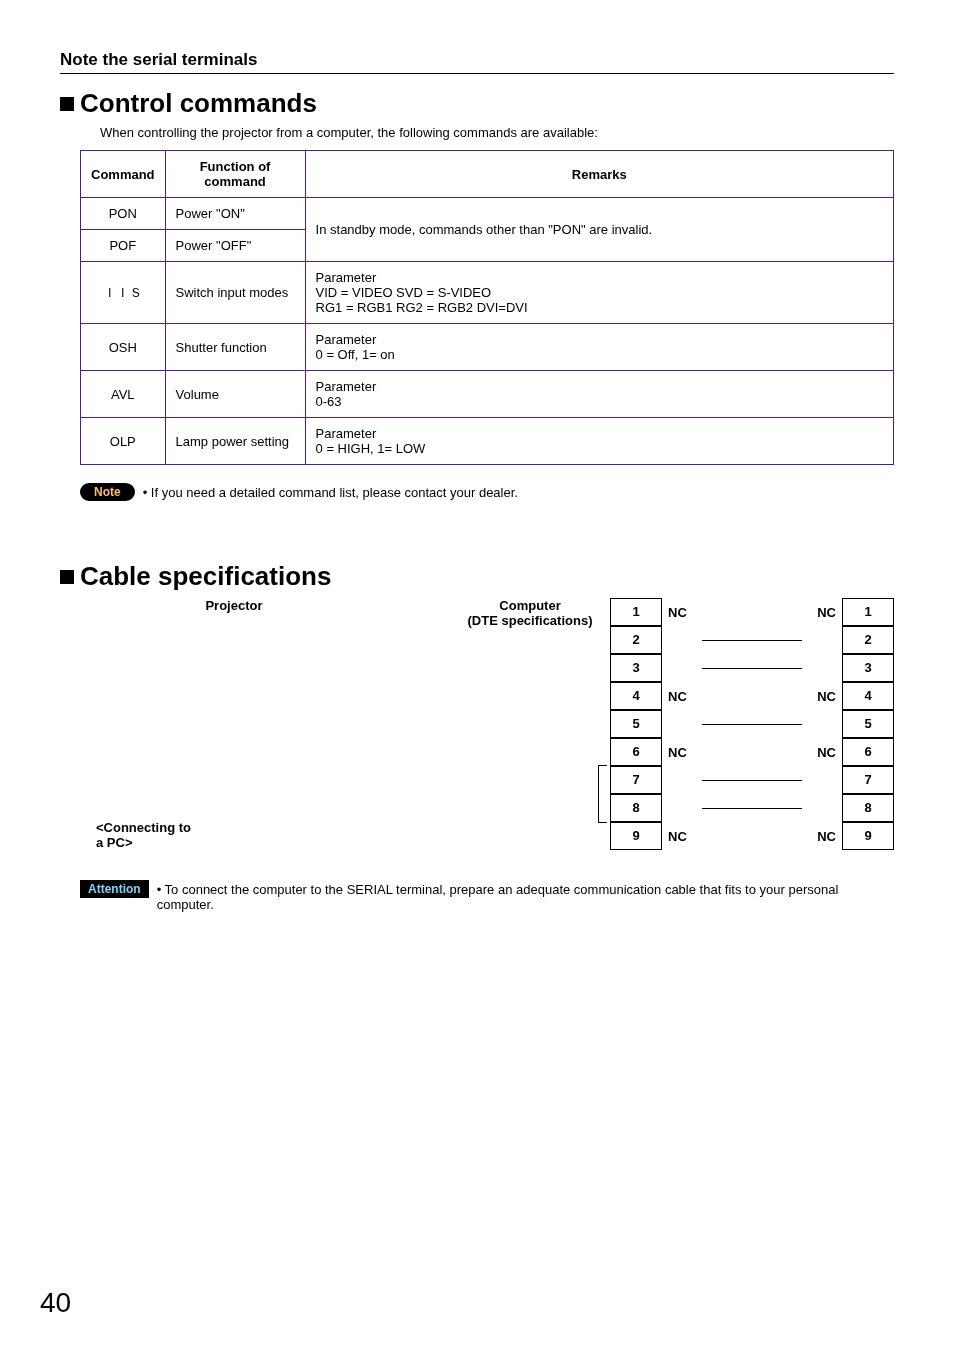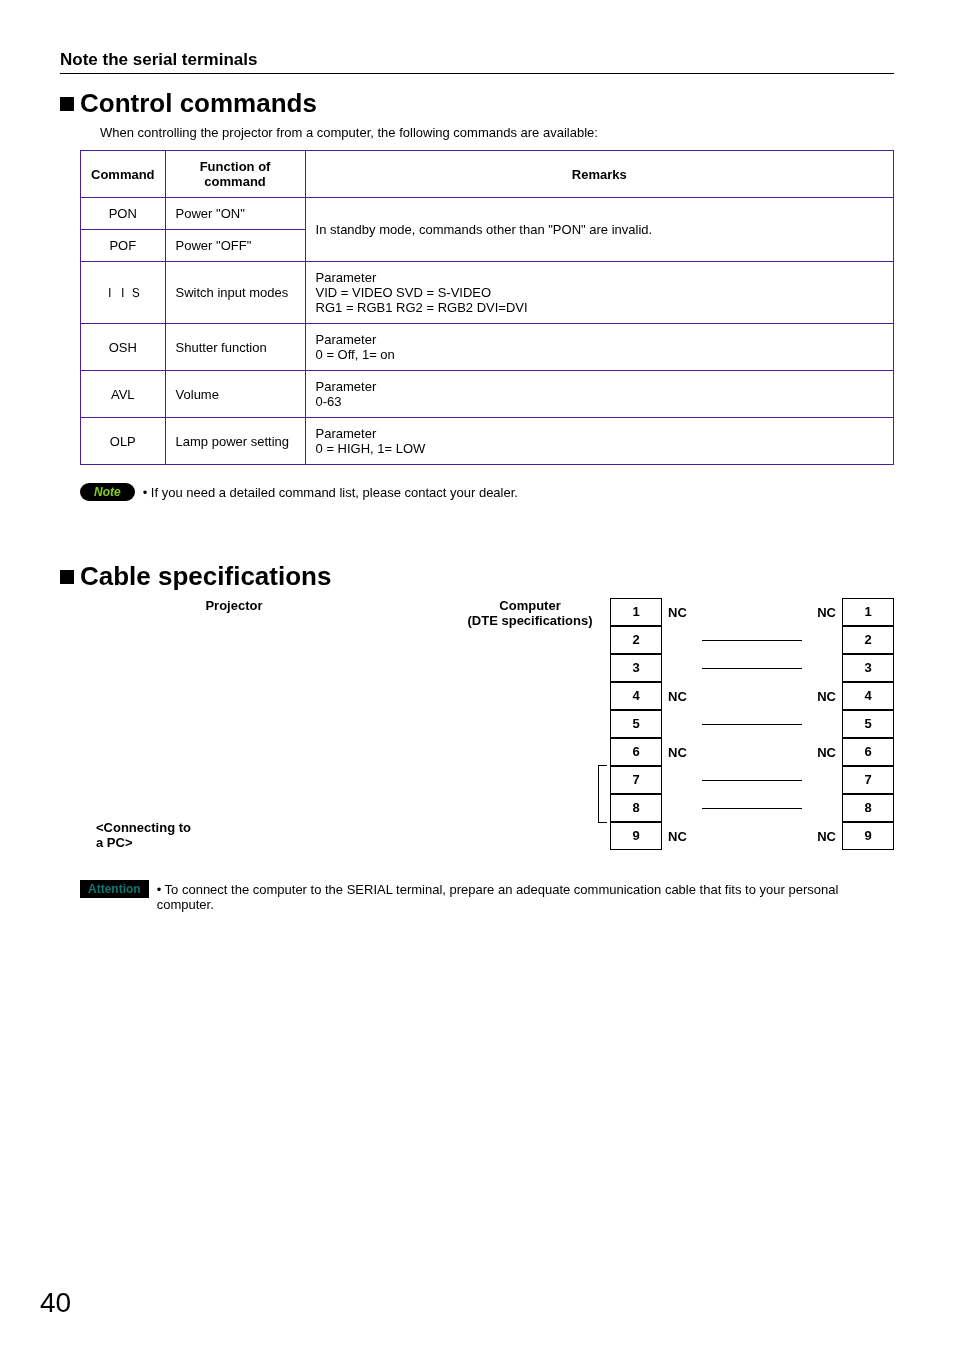--- a/index.html
+++ b/index.html
@@ -70,41 +70,40 @@
       width: 140px;
     }
     .note-row {
       display: flex;
       align-items: flex-start;
       margin-left: 20px;
       margin-bottom: 60px;
     }
     .pill {
       background: #000;
-      color: #84cc16;
+      color: #fdba74;
       font-size: 12px;
       font-weight: bold;
       border-radius: 11px;
       padding: 2px 14px;
       margin-right: 8px;
       white-space: nowrap;
-      font-style: italic;
     }
     .note-text {
       font-size: 13px;
       padding-top: 2px;
     }
     .attention-row {
       display: flex;
       align-items: flex-start;
       margin-left: 20px;
     }
     .attention-pill {
       background: #000;
-      color: #0f766e;
+      color: #7dd3fc;
       font-size: 12px;
       font-weight: bold;
       padding: 2px 8px;
       margin-right: 8px;
       white-space: nowrap;
     }
     .cable-section {
       margin-top: 20px;
     }
     .cable-body {

